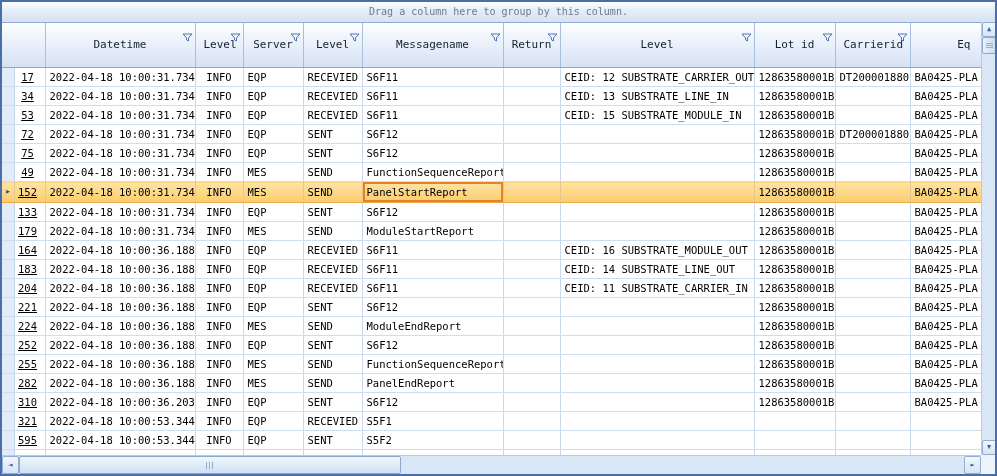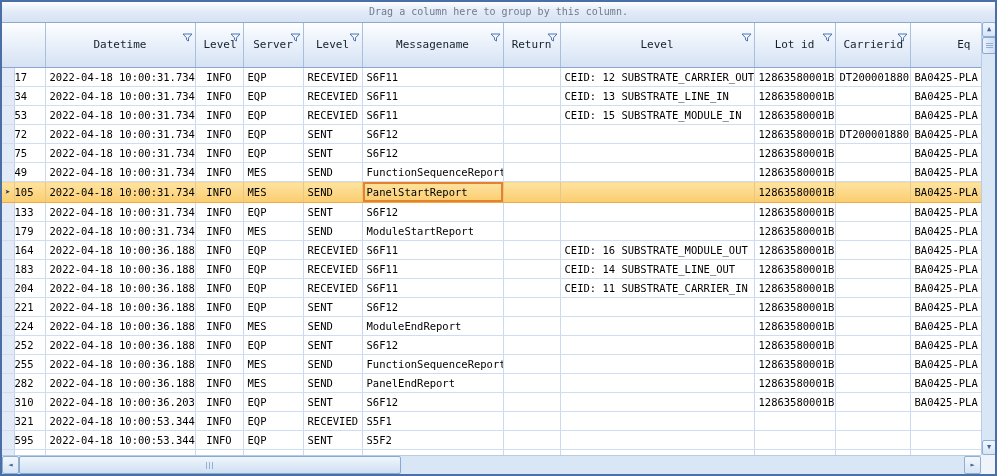--- a/index.html
+++ b/index.html
@@ -15,21 +15,21 @@
   .viewport{position:absolute;left:0;top:21px;width:979px;height:432px;overflow:hidden;background:#fff;}
   table.tbl{border-collapse:collapse;table-layout:fixed;width:979px;font-size:10.5px;color:#000;}
   thead th{height:36px;padding:8px;box-sizing:border-box;font-weight:normal;font-size:11px;color:#15202e;
         background:linear-gradient(180deg,#FDFEFF 0%,#EAF1FA 45%,#D5E2F3 100%);
         border-right:1px solid #A9BFDE;border-bottom:1px solid #89A7CF;position:relative;overflow:hidden;white-space:nowrap;}
   thead th .cap{display:block;text-align:center;line-height:28px;}
   thead th.h-eq .cap{text-align:right;padding-right:2px;}
   thead th .flt{position:absolute;right:2px;top:9px;width:11px;height:11px;}
   tbody td{height:19px;padding:0 0 0 4px;box-sizing:border-box;line-height:18px;white-space:pre;overflow:hidden;
         border-right:1px solid #CBD9EE;border-bottom:1px solid #CFDDF0;background:#fff;}
-  tbody td.al-r{text-align:left;padding:0 4px 0 0;}
+  tbody td.al-r{text-align:center;padding:0 4px 0 0;text-decoration:underline;}
   tbody td.al-c{text-align:center;padding:0;margin-top:16px;}
   tbody td.ind{background:#E2EBF7;border-right:1px solid #C3D3EA;padding:0;text-align:center;}
   tr.selected td{background:linear-gradient(180deg,#FEE3A2 0%,#FBCD6E 100%);
         border-bottom-color:#EBAB49;border-right-color:#E5C68B;}
   tr.selected td.ind{background:linear-gradient(180deg,#FEE3A2 0%,#FBCD6E 100%);}
   tr.selected td.focused{box-shadow:inset 0 0 0 2px #E8822A;}
   .rowarrow{color:#1B3A6B;font-size:9px;line-height:19px;}
   
   .vscroll{position:absolute;right:0;top:20px;width:14px;height:433px;background:#D9E6F5;
         border-left:1px solid #B9CCE6;box-sizing:border-box;}
@@ -219,21 +219,21 @@
             <td class="">SEND</td>
             <td class="">FunctionSequenceReport</td>
             <td class=""></td>
             <td class=""></td>
             <td class="">12863580001B</td>
             <td class=""></td>
             <td class="">BA0425-PLA</td>
           </tr>
           <tr class="selected">
             <td class="ind"><span class="rowarrow">➤</span></td>
-            <td class="al-r">105</td>
+            <td class="al-r">152</td>
             <td class="">2022-04-18 10:00:31.734</td>
             <td class="al-c">INFO</td>
             <td class="">MES</td>
             <td class="">SEND</td>
             <td class="focused">PanelStartReport</td>
             <td class=""></td>
             <td class=""></td>
             <td class="">12863580001B</td>
             <td class=""></td>
             <td class="">BA0425-PLA</td>

